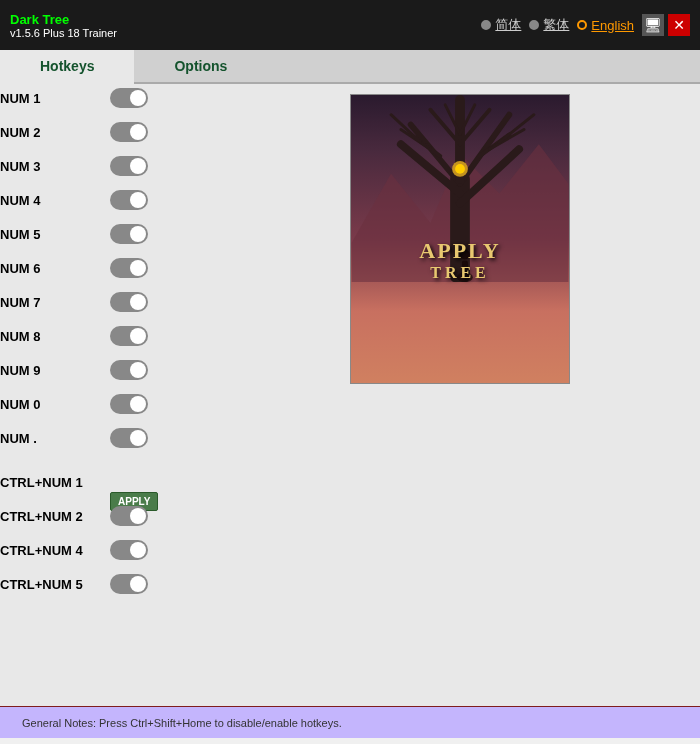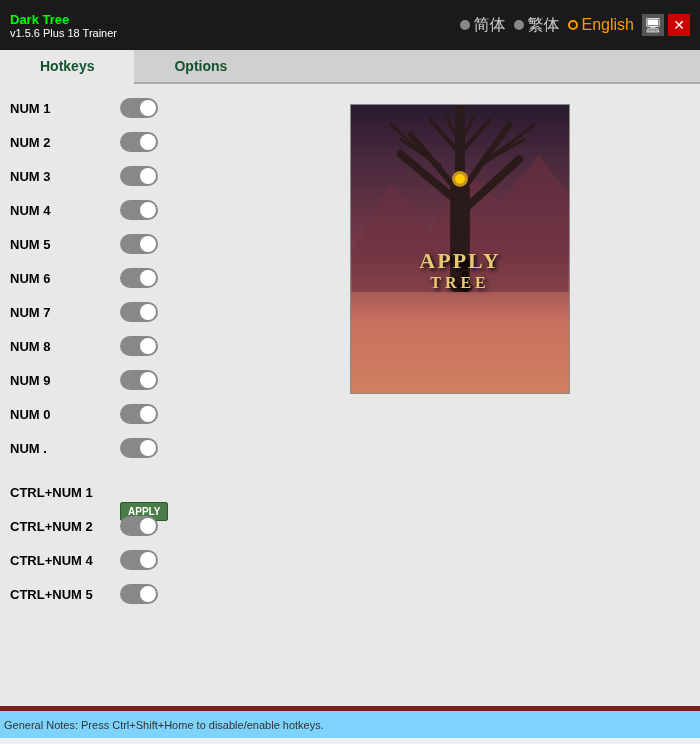--- a/index.html
+++ b/index.html
@@ -38,22 +38,23 @@
     .lang-controls {
       display: flex;
       align-items: center;
       gap: 8px;
     }
     .lang-option {
       display: flex;
       align-items: center;
       gap: 4px;
       color: #ccc;
-      font-size: 16px;
+      font-size: 13px;
       cursor: pointer;
+      text-decoration: underline;
     }
     .lang-option.active {
       color: #ff9900;
     }
     .radio-dot {
       width: 10px;
       height: 10px;
       border-radius: 50%;
       border: 2px solid #888;
       display: inline-block;
@@ -105,21 +106,20 @@
     .tab.active {
       background: #e8e8e8;
       border-bottom: 2px solid #e8e8e8;
       margin-bottom: -2px;
     }
 
     
     .main-content {
       display: flex;
       background: #e8e8e8;
-      padding: 10px;
       height: calc(744px - 50px - 40px - 32px);
     }
 
     
     .hotkeys-list {
       width: 220px;
       flex-shrink: 0;
     }
     .hotkey-row {
       display: flex;
@@ -216,23 +216,23 @@
       font-size: 16px;
       font-weight: bold;
       color: #e8c870;
       text-shadow: 2px 2px 4px #000;
       letter-spacing: 4px;
       font-family: Georgia, serif;
     }
 
     
     .footer {
-      background: #7dd3fc;
-      border-top: 5px solid #7f1d1d;
-      padding: 8px 4px;
+      background: #c4b5fd;
+      border-top: 1px solid #7f1d1d;
+      padding: 8px 22px;
       font-size: 11px;
       color: #333;
       height: 32px;
       display: flex;
       align-items: center;
     }
   </style>
 </head>
 <body>
 

